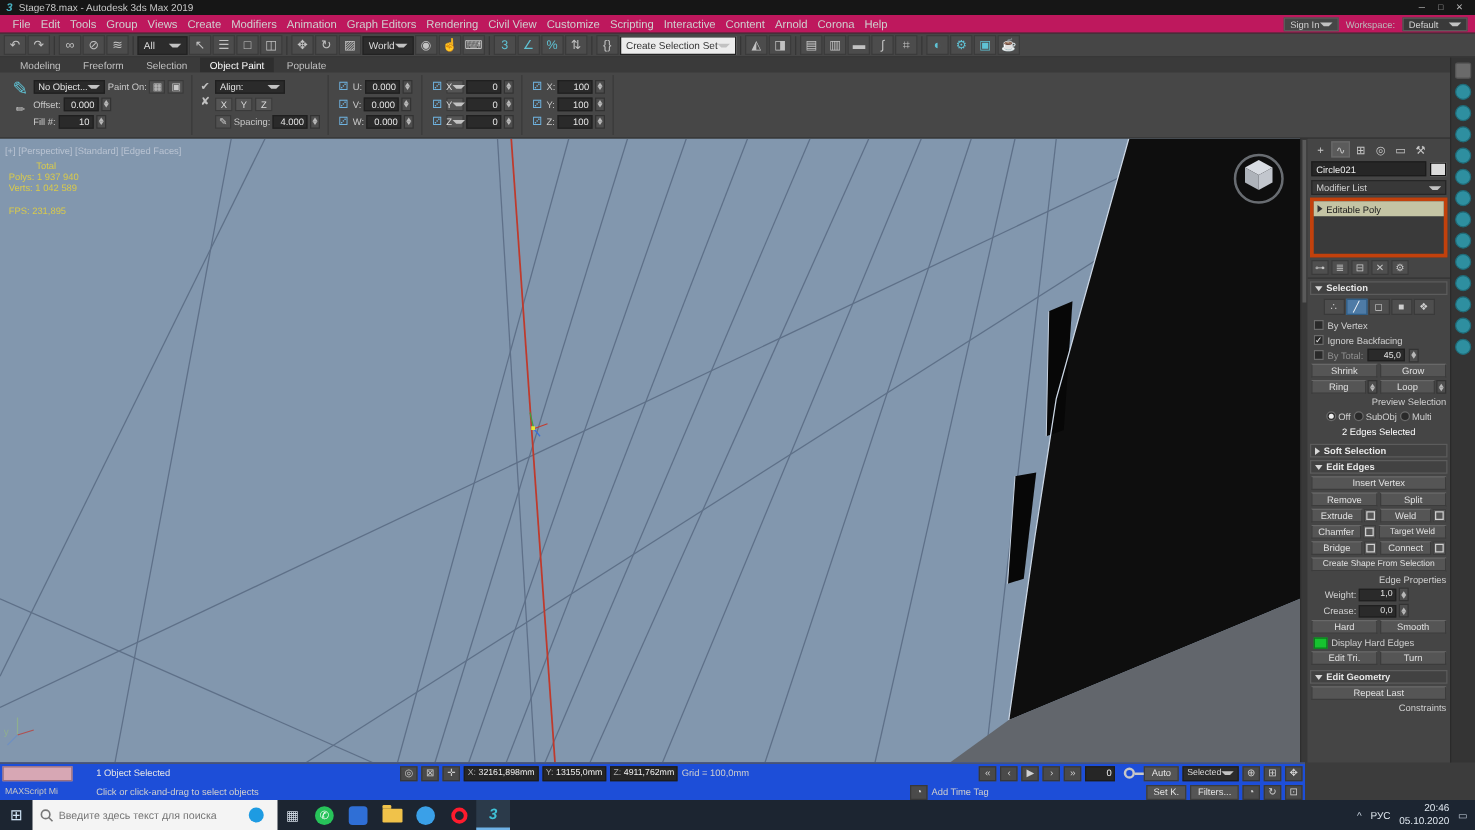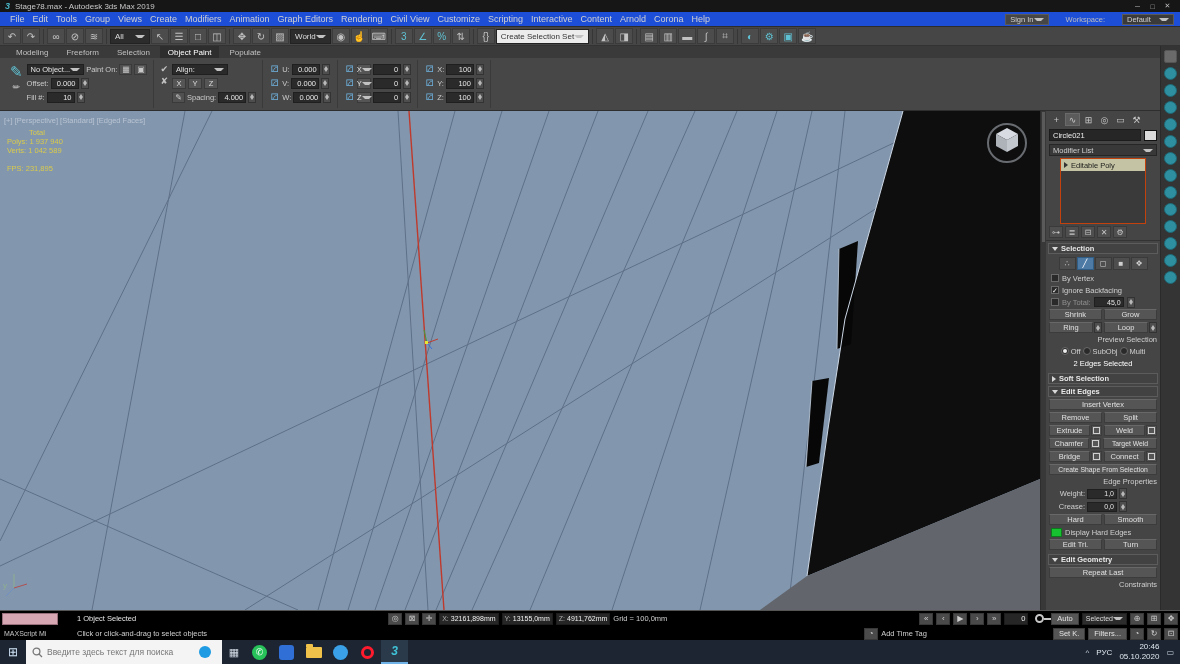--- a/index.html
+++ b/index.html
@@ -7,24 +7,24 @@
   font-family:"Liberation Sans",sans-serif;color:#d0d0d0}
 .ab{position:absolute}
 
 #titlebar{left:0;top:0;width:1180px;height:12px;background:#161616;display:flex;
   align-items:center;gap:5px;padding:0 5px;font-size:8px;color:#c9c9c9}
 #appicon{color:#49b4c4;font-weight:bold;font-size:9px;font-style:italic}
 .win-ctrl{margin-left:auto;display:flex}
 .win-btn{width:15px;height:11px;display:flex;align-items:center;justify-content:center;
   font-size:7px;color:#bbb}
 
-#menubar{left:0;top:12px;width:1180px;height:15px;background:#1d4ed8;
+#menubar{left:0;top:12px;width:1180px;height:15px;background:#be185d;
   border-bottom:1px solid #2c2c2c;display:flex;align-items:center;padding:0 6px;font-size:9px}
 .menu-item{padding:0 4px;white-space:nowrap}
-#menu-right{margin-left:auto;display:flex;align-items:center;gap:17px}
+#menu-right{margin-left:auto;display:flex;align-items:center;gap:6px}
 .signin{border:1px solid #5a5a5a;background:#464646;height:11px;display:flex;
   align-items:center;padding:0 4px;font-size:7.5px}
 .ws-label{font-size:7.5px;color:#bdbdbd}
 .ws-dd{border:1px solid #5a5a5a;background:#3a3a3a;height:11px;display:flex;
   align-items:center;padding:0 4px;font-size:7.5px;min-width:52px}
 .dd-arrow::after{content:"";margin-left:auto;padding-left:4px;border-left:3px solid transparent;
   border-right:3px solid transparent;border-top:3.5px solid #c2c2c2}
 
 #toolbar{left:0;top:27px;width:1180px;height:19px;background:#464646;
   border-bottom:1px solid #333;display:flex;align-items:center;padding:0 3px;gap:1px}
@@ -89,21 +89,21 @@
 .cp-tabs{display:flex;align-items:center;gap:1px;padding:2px 3px;height:17px}
 .cpt{width:15px;height:13px;display:flex;align-items:center;justify-content:center;
   font-size:9px;color:#c6c6c6}
 .cpt.active{background:#5b5b5b;border:1px solid #6a6a6a}
 .cp-name-row{display:flex;align-items:center;gap:3px;padding:1px 3px}
 .cp-name{flex:1;background:#262626;border:1px solid #1c1c1c;height:12px;display:flex;
   align-items:center;padding:0 3px;color:#eee;font-size:7.5px}
 .cp-swatch{width:13px;height:11px;background:#dcdcdc;border:1px solid #111}
 .modlist{margin:2px 3px;background:#383838;border:1px solid #262626;height:12px;display:flex;
   align-items:center;padding:0 3px;font-size:7.5px}
-.stack{margin:0 14px;background:#3a3a3a;border:1px solid #c2410c;height:66px}
+.stack{margin:0 2px;background:#3a3a3a;border:3px solid #c2410c;height:48px}
 .stack-item{height:12px;background:#c4c4a4;color:#1b1b1b;display:flex;align-items:center;
   gap:3px;padding:0 3px;font-size:7.5px}
 .tri{border-top:3px solid transparent;border-bottom:3px solid transparent;border-left:4px solid #333}
 .cp-util{display:flex;align-items:center;gap:2px;padding:2px 3px;height:17px;
   border-bottom:1px solid #333}
 .u{width:14px;height:12px;background:#4f4f4f;border:1px solid #3a3a3a;display:flex;
   align-items:center;justify-content:center;font-size:8px;color:#c6c6c6}
 .ro{margin:2px 2px 0}
 .ro-h{height:11px;background:#424242;border:1px solid #5c5c5c;display:flex;align-items:center;
   gap:3px;padding:0 3px;font-size:7.5px;font-weight:bold;color:#e8e8e8}
@@ -132,21 +132,21 @@
 .lab{font-size:7.5px;color:#d0d0d0}
 .dim{color:#909090}
 .group-lab{text-align:right;color:#cfcfcf;font-size:7.5px}
 .prop-row{display:flex;align-items:center;gap:2px;padding:0 6px}
 .prop-row .lab{width:30px;text-align:right}
 .pin{background:#2a2a2a;border:1px solid #1f1f1f;height:10px;min-width:30px;display:flex;
   align-items:center;justify-content:flex-end;padding:0 2px;font-size:7px;color:#e4e4e4}
 .gswatch{width:11px;height:9px;background:#17c230;border:1px solid #0c7a1d}
 .cstat{text-align:center;color:#fff;font-size:7.5px;padding:1px 0}
 
-#status{left:0;top:610px;width:1180px;height:30px;background:#000000;border-top:1px solid #555}
+#status{left:0;top:610px;width:1044px;height:30px;background:#1d4ed8;border-top:1px solid #555}
 .srow{display:flex;align-items:center;height:15px;padding:0 2px;gap:3px}
 .ms-pink{width:56px;height:12px;background:#d7a7b4;border:1px solid #9a6f7c}
 .ms-label{width:56px;font-size:7px;color:#c6c6c6;padding-left:2px;white-space:nowrap;overflow:hidden}
 .sel-info{font-size:7.5px;color:#e6e6e6;margin-left:16px}
 .prompt{font-size:7.5px;color:#cfcfcf;margin-left:16px}
 .flex1{flex:1}
 .sico{width:14px;height:12px;background:#4a4a4a;border:1px solid #383838;color:#c9c9c9;
   font-size:8px;display:flex;align-items:center;justify-content:center}
 .coord{display:flex;align-items:center;background:#262626;border:1px solid #1c1c1c;height:12px;
   padding:0 2px;gap:2px;font-size:7px}

